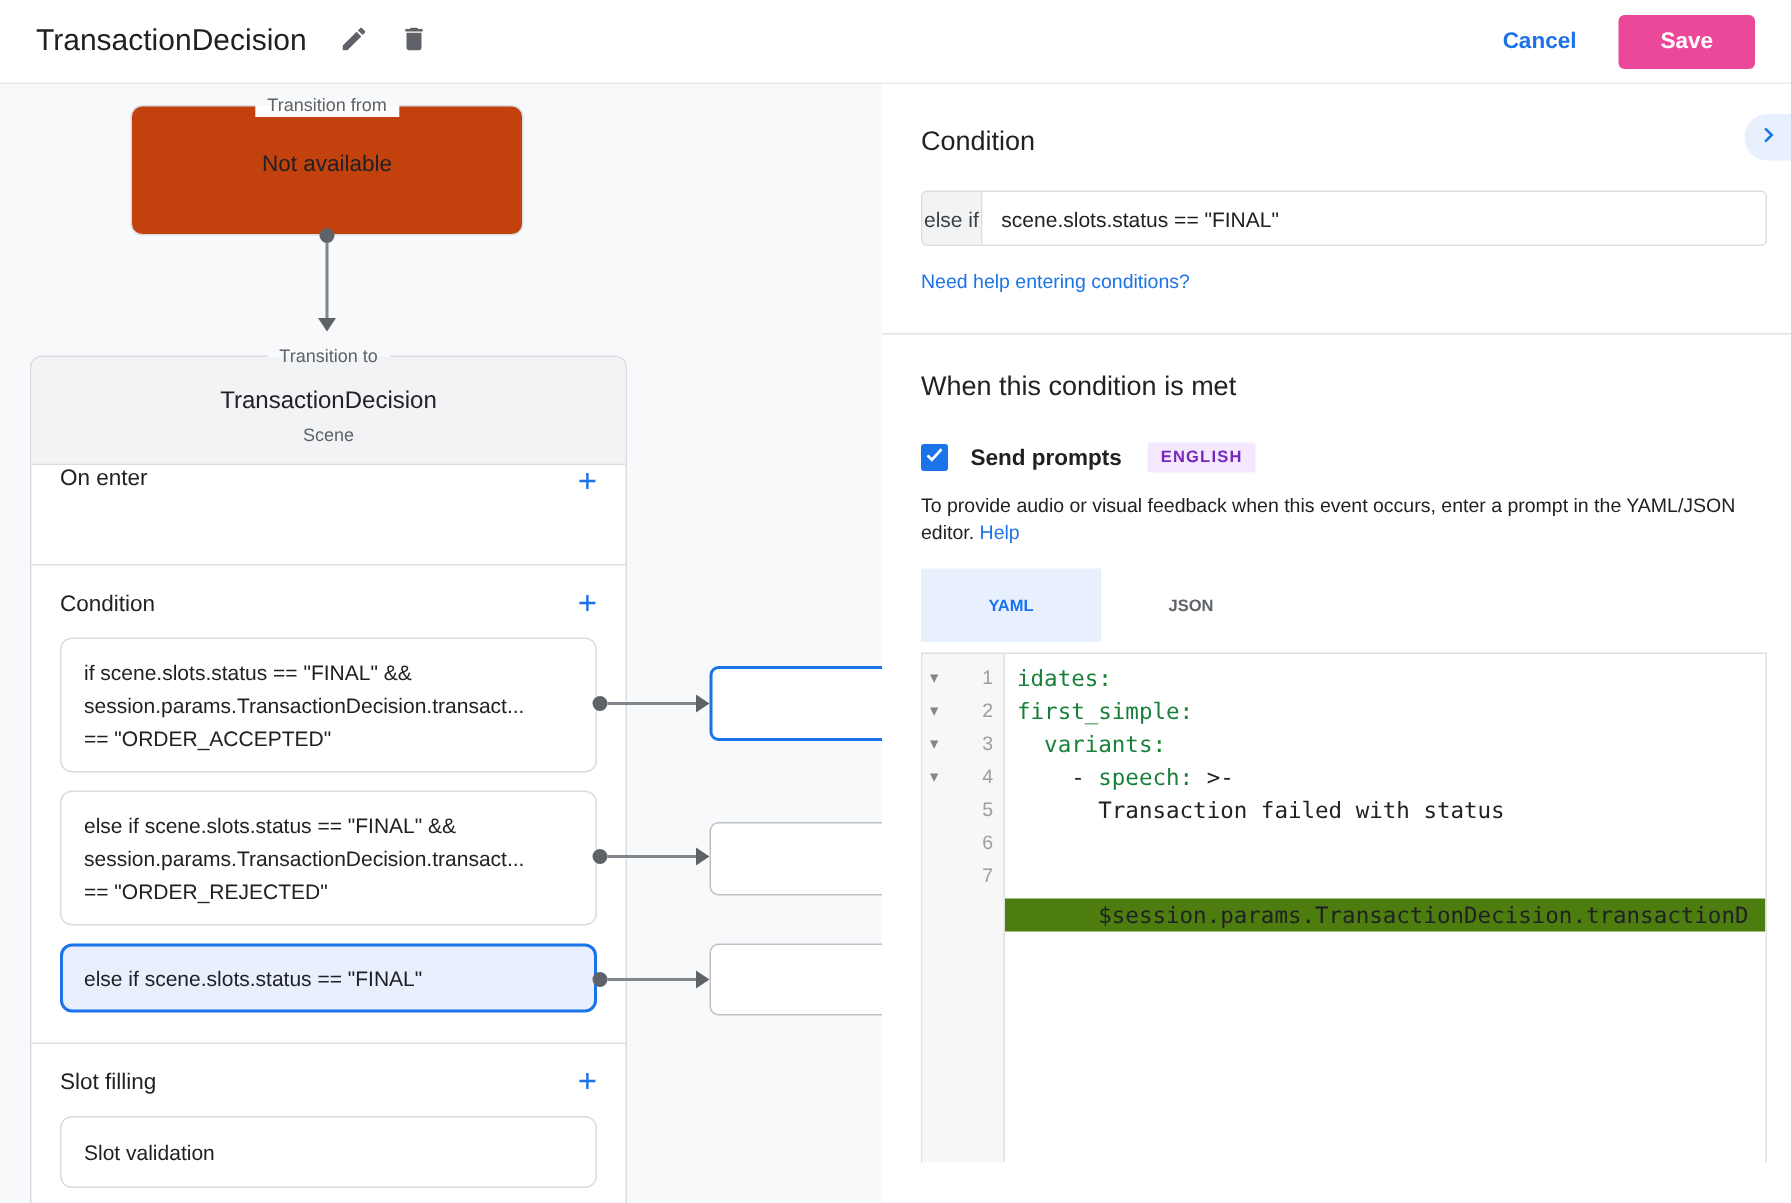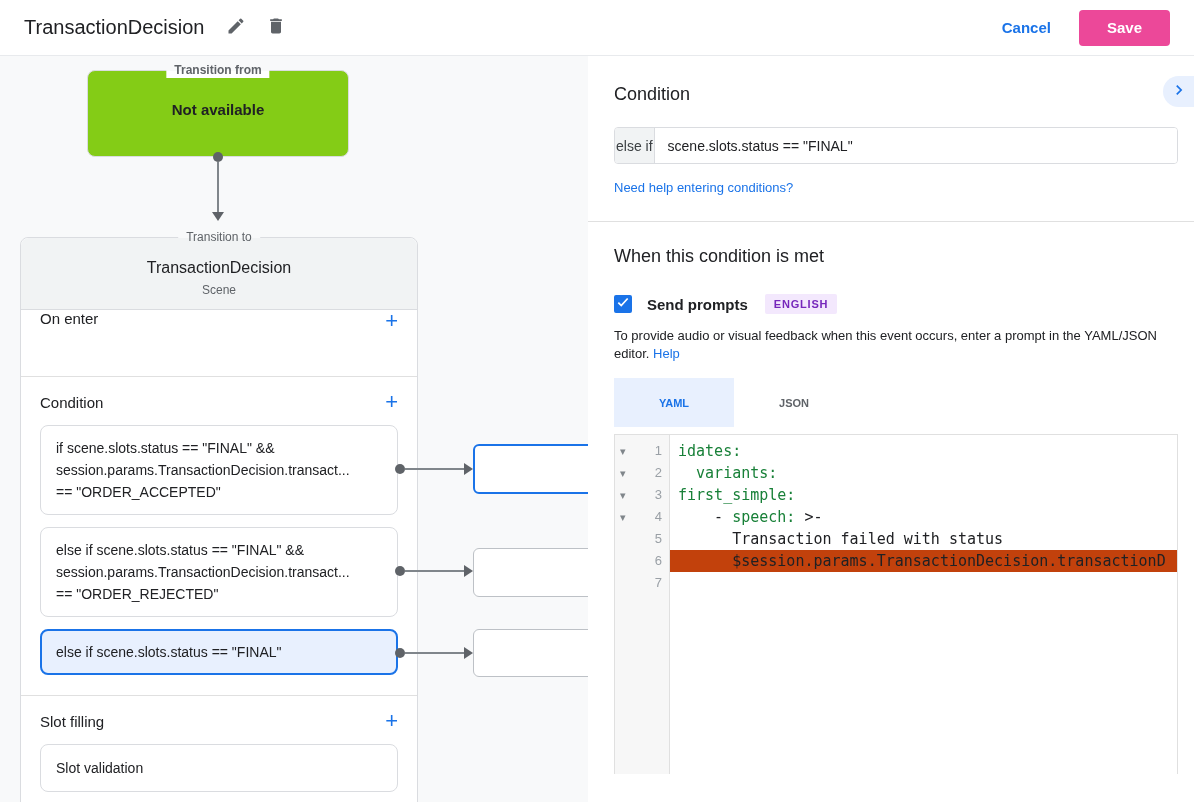--- a/index.html
+++ b/index.html
@@ -23,22 +23,22 @@
 
   
   .main { position:absolute; top:56px; left:0; width:1194px; height:746px; }
   .canvas { position:absolute; top:0; left:0; width:588px; height:746px; background:#f8f9fa; overflow:hidden; }
   .panel { position:absolute; top:0; left:588px; width:606px; height:746px; background:#fff;
            overflow:hidden; padding:0 16px 0 26px; }
 
   
   .legend { position:absolute; top:-8px; left:50%; transform:translateX(-50%); font-size:12px;
             color:#5f6368; padding:0 8px; white-space:nowrap; line-height:15px; }
-  .tfrom { position:absolute; left:87px; top:14px; width:262px; height:87px; background:#84cc16;
-           border:1px solid #dadce0; border-radius:8px;font-weight:bold; }
+  .tfrom { position:absolute; left:87px; top:14px; width:262px; height:87px; background:#c2410c;
+           border:1px solid #dadce0; border-radius:8px; }
   .tfrom .legend { background:linear-gradient(#f8f9fa 53%, #ffffff 53%); }
   .tfrom-value { position:absolute; top:0; left:0; right:0; bottom:8px; display:flex;
                  align-items:center; justify-content:center; font-size:15px; color:#202124; }
 
   .dot { position:absolute; width:10px; height:10px; border-radius:50%; background:#5f6368; }
   .vline { position:absolute; width:2px; background:#80868b; }
   .arrow-down { position:absolute; width:0; height:0; border-left:6px solid transparent;
                 border-right:6px solid transparent; border-top:9px solid #5f6368; }
   .hline { position:absolute; height:2px; background:#80868b; }
   .arrow-right { position:absolute; width:0; height:0; border-top:6px solid transparent;
@@ -112,21 +112,21 @@
 
   .editor { margin-top:7px; height:340px; border:1px solid #e0e0e0; border-bottom:none; display:flex;
             background:#fff; overflow:hidden; }
   .gutter { width:55px; flex:none; background:#f7f7f7; border-right:1px solid #e0e0e0; padding-top:5px; }
   .g-row { height:22px; position:relative; }
   .fold { position:absolute; left:5px; top:0; font-size:11px; line-height:22px; color:#80868b; cursor:pointer; }
   .lnum { position:absolute; right:7px; top:0; font-size:13px; line-height:22px; color:#9aa0a6; }
   .code { flex:1; padding-top:5px; font-family:"DejaVu Sans Mono", monospace; font-size:15px;
           overflow:hidden; cursor:text; }
   .c-line { height:22px; line-height:22px; white-space:pre; padding-left:8px; }
-  .c-line.highlight { background:#c2410c; }
+  .c-line.highlight { background:#4d7c0f;margin-top:48px; }
   .tok-key { color:#188038; }
   .tok-plain { color:#202124; }
 </style>
 </head>
 <body>
 
 <div class="app">
 
   <div class="topbar">
     <div class="page-title">TransactionDecision</div>
@@ -293,22 +293,22 @@
           </div>
           <div class="g-row">
             <span class="lnum">6</span>
           </div>
           <div class="g-row">
             <span class="lnum">7</span>
           </div>
         </div>
         <div class="code">
           <div class="c-line"><span class="tok-key">idates:</span></div>
+          <div class="c-line"><span class="tok-key">first_simple:</span></div>
           <div class="c-line"><span class="tok-key">  variants:</span></div>
-          <div class="c-line"><span class="tok-key">first_simple:</span></div>
           <div class="c-line"><span class="tok-plain">    - </span><span class="tok-key">speech:</span><span class="tok-plain"> &gt;-</span></div>
           <div class="c-line"><span class="tok-plain">      Transaction failed with status</span></div>
           <div class="c-line highlight"><span class="tok-plain">      $session.params.TransactionDecision.transactionD</span></div>
           <div class="c-line"></div>
         </div>
       </div>
     </div>
 
   </div>
 </div>

